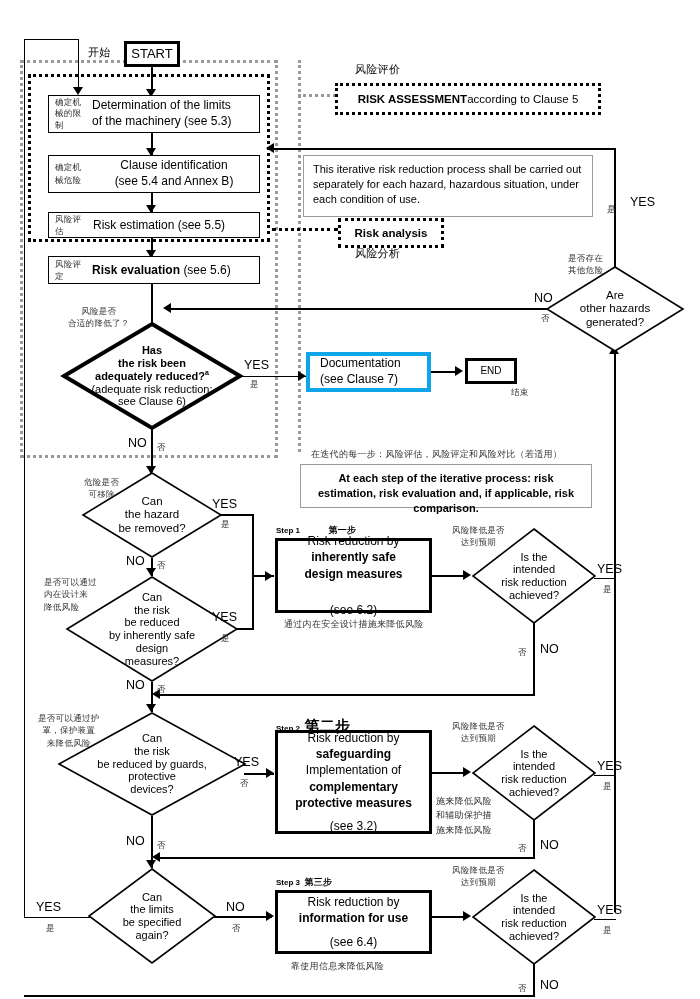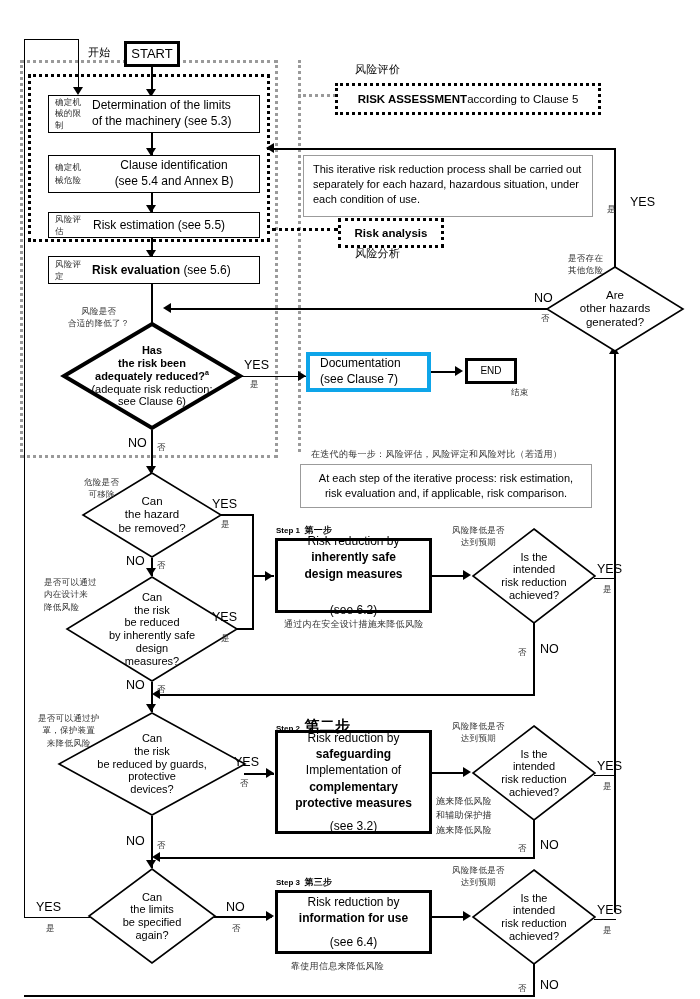--- a/index.html
+++ b/index.html
@@ -183,21 +183,21 @@
 
   <div class="t yn" style="left:534px;top:291px;">NO</div>
   <div class="t cn" style="left:541px;top:312px;">否</div>
   <div class="ln h2px" style="left:168px;top:308px;width:380px;"></div>
   <div class="ar lt" style="left:163px;top:303px;"></div>
 
   <div class="ln v2px" style="left:614px;top:350px;height:562px;"></div>
   <div class="ar up" style="left:609px;top:346px;"></div>
 
   <div class="t cn" style="left:311px;top:448px;font-size:9px;">在迭代的每一步：风险评估，风险评定和风险对比（若适用）</div>
-  <div class="note ctr" style="left:300px;top:464px;width:292px;height:44px;">
+  <div class="note ctr" style="left:300px;top:464px;width:292px;height:44px;font-weight:bold;">
     <span>At each step of the iterative process: risk estimation, risk evaluation and, if applicable, risk comparison.</span>
   </div>
 
   <div class="dia" style="left:82px;top:472px;width:140px;height:86px;">
     <svg width="140" height="86" viewBox="0 0 140 86">
         <polygon points="70,1 139,43 70,85 1,43" fill="#fff" stroke="#000" stroke-width="1.6"></polygon>
       </svg>
     <div class="dlabel">
       <div>Can</div>
       <div>the hazard</div>
@@ -239,21 +239,21 @@
   <div class="ln v2px" style="left:252px;top:576px;height:54px;"></div>
   <div class="ar rt" style="left:265px;top:571px;"></div>
   <div class="ln h2px" style="left:252px;top:575px;width:22px;"></div>
 
   <div class="t yn" style="left:126px;top:678px;">NO</div>
   <div class="t cn" style="left:157px;top:683px;">否</div>
   <div class="ln v2px" style="left:151px;top:682px;height:30px;"></div>
   <div class="ar dn" style="left:146px;top:704px;"></div>
 
   <div class="t small b" style="left:276px;top:524px;">
-    <span>Step 1</span> &nbsp;<span class="cn" style="font-size:9px;color:#000;">第一步</span>
+    <span>Step 1</span> &nbsp;<span class="cn" style="font-size:9px;color:#000;margin-left:24px;">第一步</span>
   </div>
   <div class="box thick" style="left:275px;top:538px;width:157px;height:75px;font-size:12px;line-height:1.35;">
     <span>Risk reduction by</span>
     <span class="b">inherently safe</span>
     <span class="b">design measures</span>
     <span style="margin-top:20px;">(see 6.2)</span>
   </div>
   <div class="t cn" style="left:284px;top:618px;font-size:9px;">通过内在安全设计措施来降低风险</div>
 
   <div class="ln h2px" style="left:432px;top:575px;width:36px;"></div>

